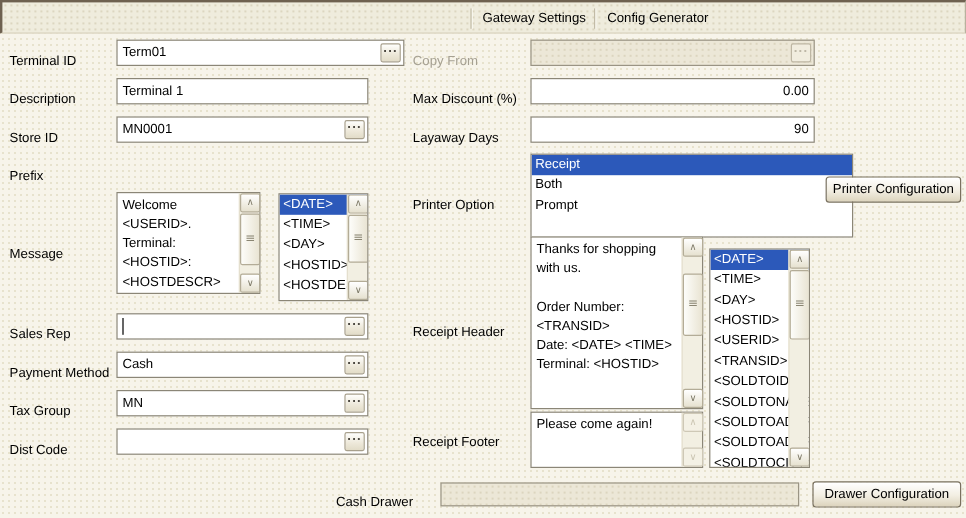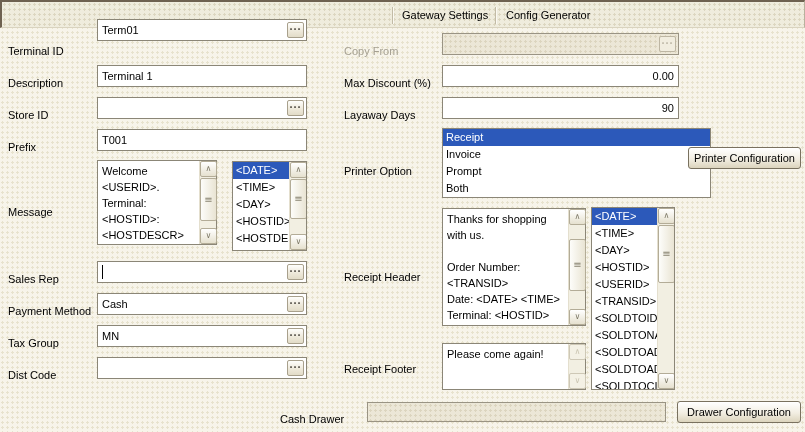--- a/index.html
+++ b/index.html
@@ -123,40 +123,38 @@
   <div class="lbl" style="left:8px;top:38px">Terminal ID</div>
   <div class="lbl" style="left:8px;top:70px">Description</div>
   <div class="lbl" style="left:8px;top:102px">Store ID</div>
   <div class="lbl" style="left:8px;top:134px">Prefix</div>
   <div class="lbl" style="left:8px;top:199px">Message</div>
   <div class="lbl" style="left:8px;top:266px">Sales Rep</div>
   <div class="lbl" style="left:8px;top:298px">Payment Method</div>
   <div class="lbl" style="left:8px;top:330px">Tax Group</div>
   <div class="lbl" style="left:8px;top:362px">Dist Code</div>
 
-  <div class="field has-btn" style="left:97px;top:19px;width:210px">
+  <div class="field has-btn" style="left:97px;top:33px;width:240px">
     <span class="fval">Term01</span>
     <span class="browse">
         <span class="dots">...</span>
       </span>
   </div>
 
   <div class="field" style="left:97px;top:65px;width:210px">
     <span class="fval">Terminal 1</span>
   </div>
 
   <div class="field has-btn" style="left:97px;top:97px;width:210px">
-    <span class="browse">
-        <span class="dots">...</span>
-      </span>
-  </div>
-
-  <div class="field" style="left:97px;top:129px;width:210px">
-    <span class="fval">T001</span>
-  </div>
+    <span class="fval">MN0001</span>
+    <span class="browse">
+        <span class="dots">...</span>
+      </span>
+  </div>
+
 
   <div class="textbox" style="left:97px;top:160px;width:120px;height:85px">
     <div class="ttext">Welcome
 &lt;USERID&gt;.
 Terminal:
 &lt;HOSTID&gt;:
 &lt;HOSTDESCR&gt;</div>
     <div class="vscroll">
       <div class="sb-btn sb-up">
           <span>∧</span>
@@ -236,26 +234,25 @@
   <div class="field" style="left:442px;top:65px;width:237px">
     <span class="fval right">0.00</span>
   </div>
 
   <div class="field" style="left:442px;top:97px;width:237px">
     <span class="fval right">90</span>
   </div>
 
   <div class="listbox" style="left:442px;top:128px;width:269px;height:70px">
     <div class="list-row selected">Receipt</div>
-    <div class="list-row">Invoice</div>
+    <div class="list-row">Both</div>
     <div class="list-row">Prompt</div>
-    <div class="list-row">Both</div>
-  </div>
-
-  <div class="textbox" style="left:442px;top:208px;width:144px;height:118px">
+  </div>
+
+  <div class="textbox" style="left:442px;top:197px;width:144px;height:144px">
     <div class="ttext">Thanks for shopping
 with us.
 
 Order Number:
 &lt;TRANSID&gt;
 Date: &lt;DATE&gt; &lt;TIME&gt;
 Terminal: &lt;HOSTID&gt;</div>
     <div class="vscroll">
       <div class="sb-btn sb-up">
           <span>∧</span>

